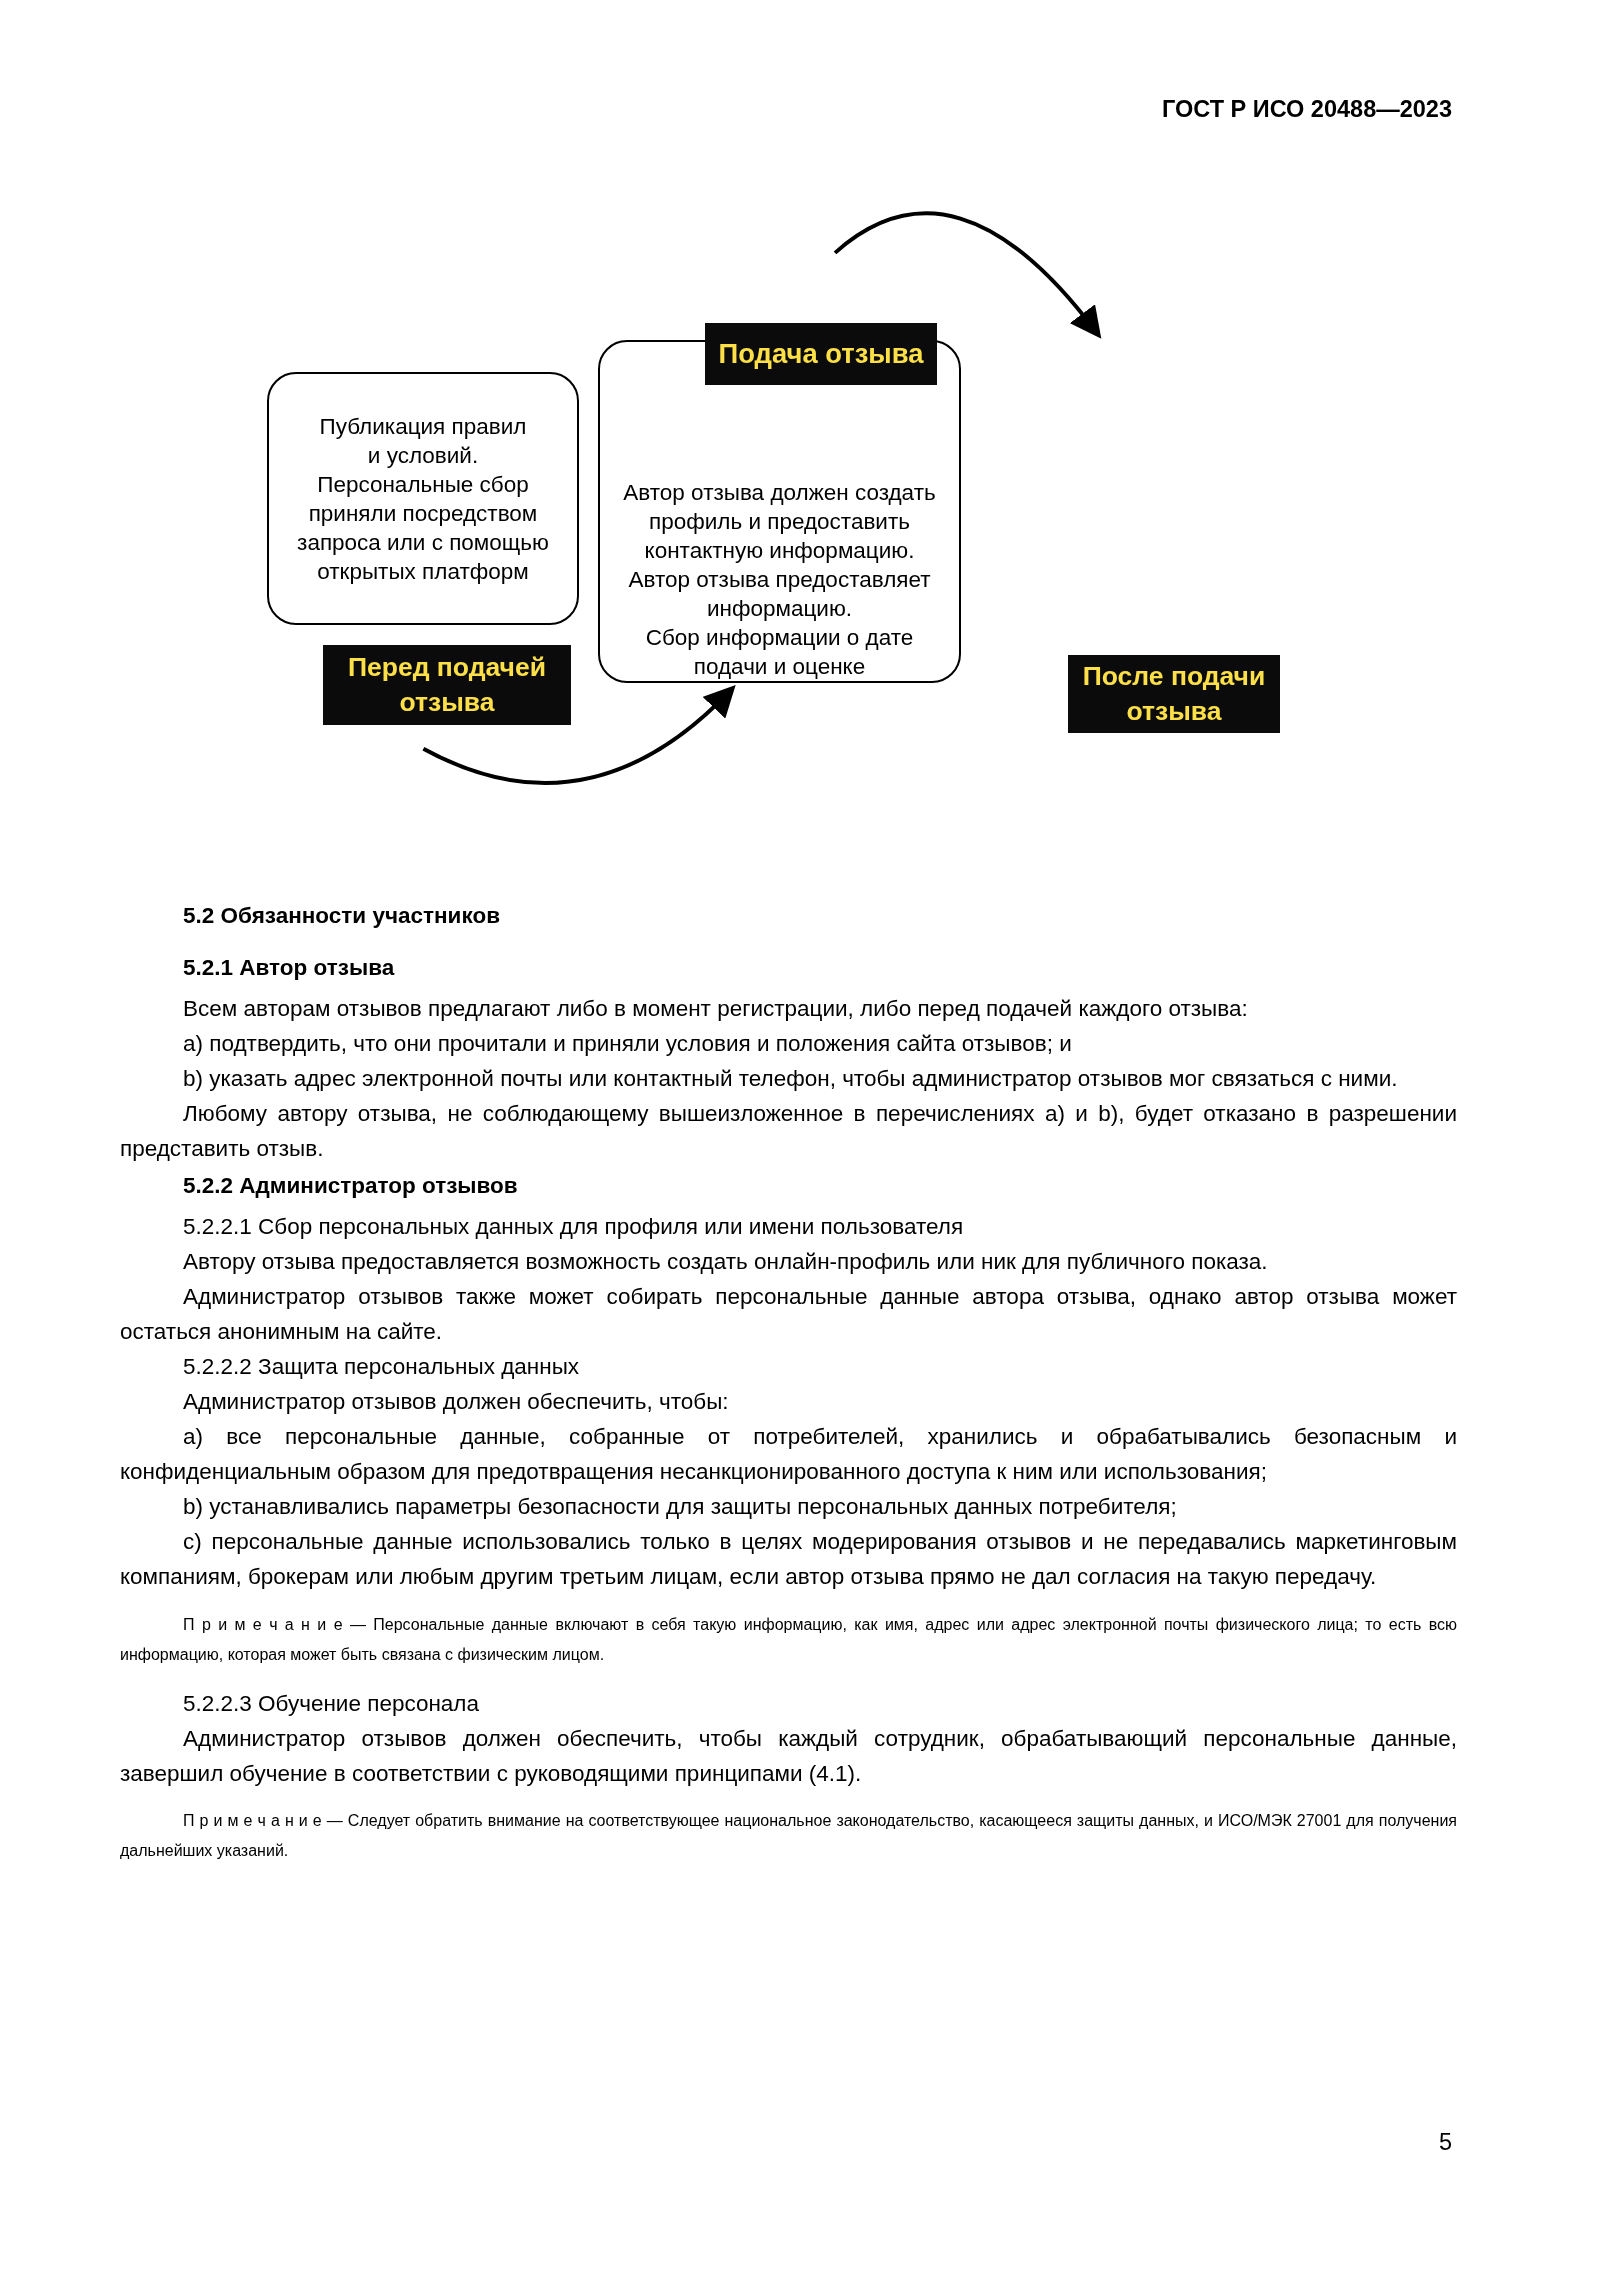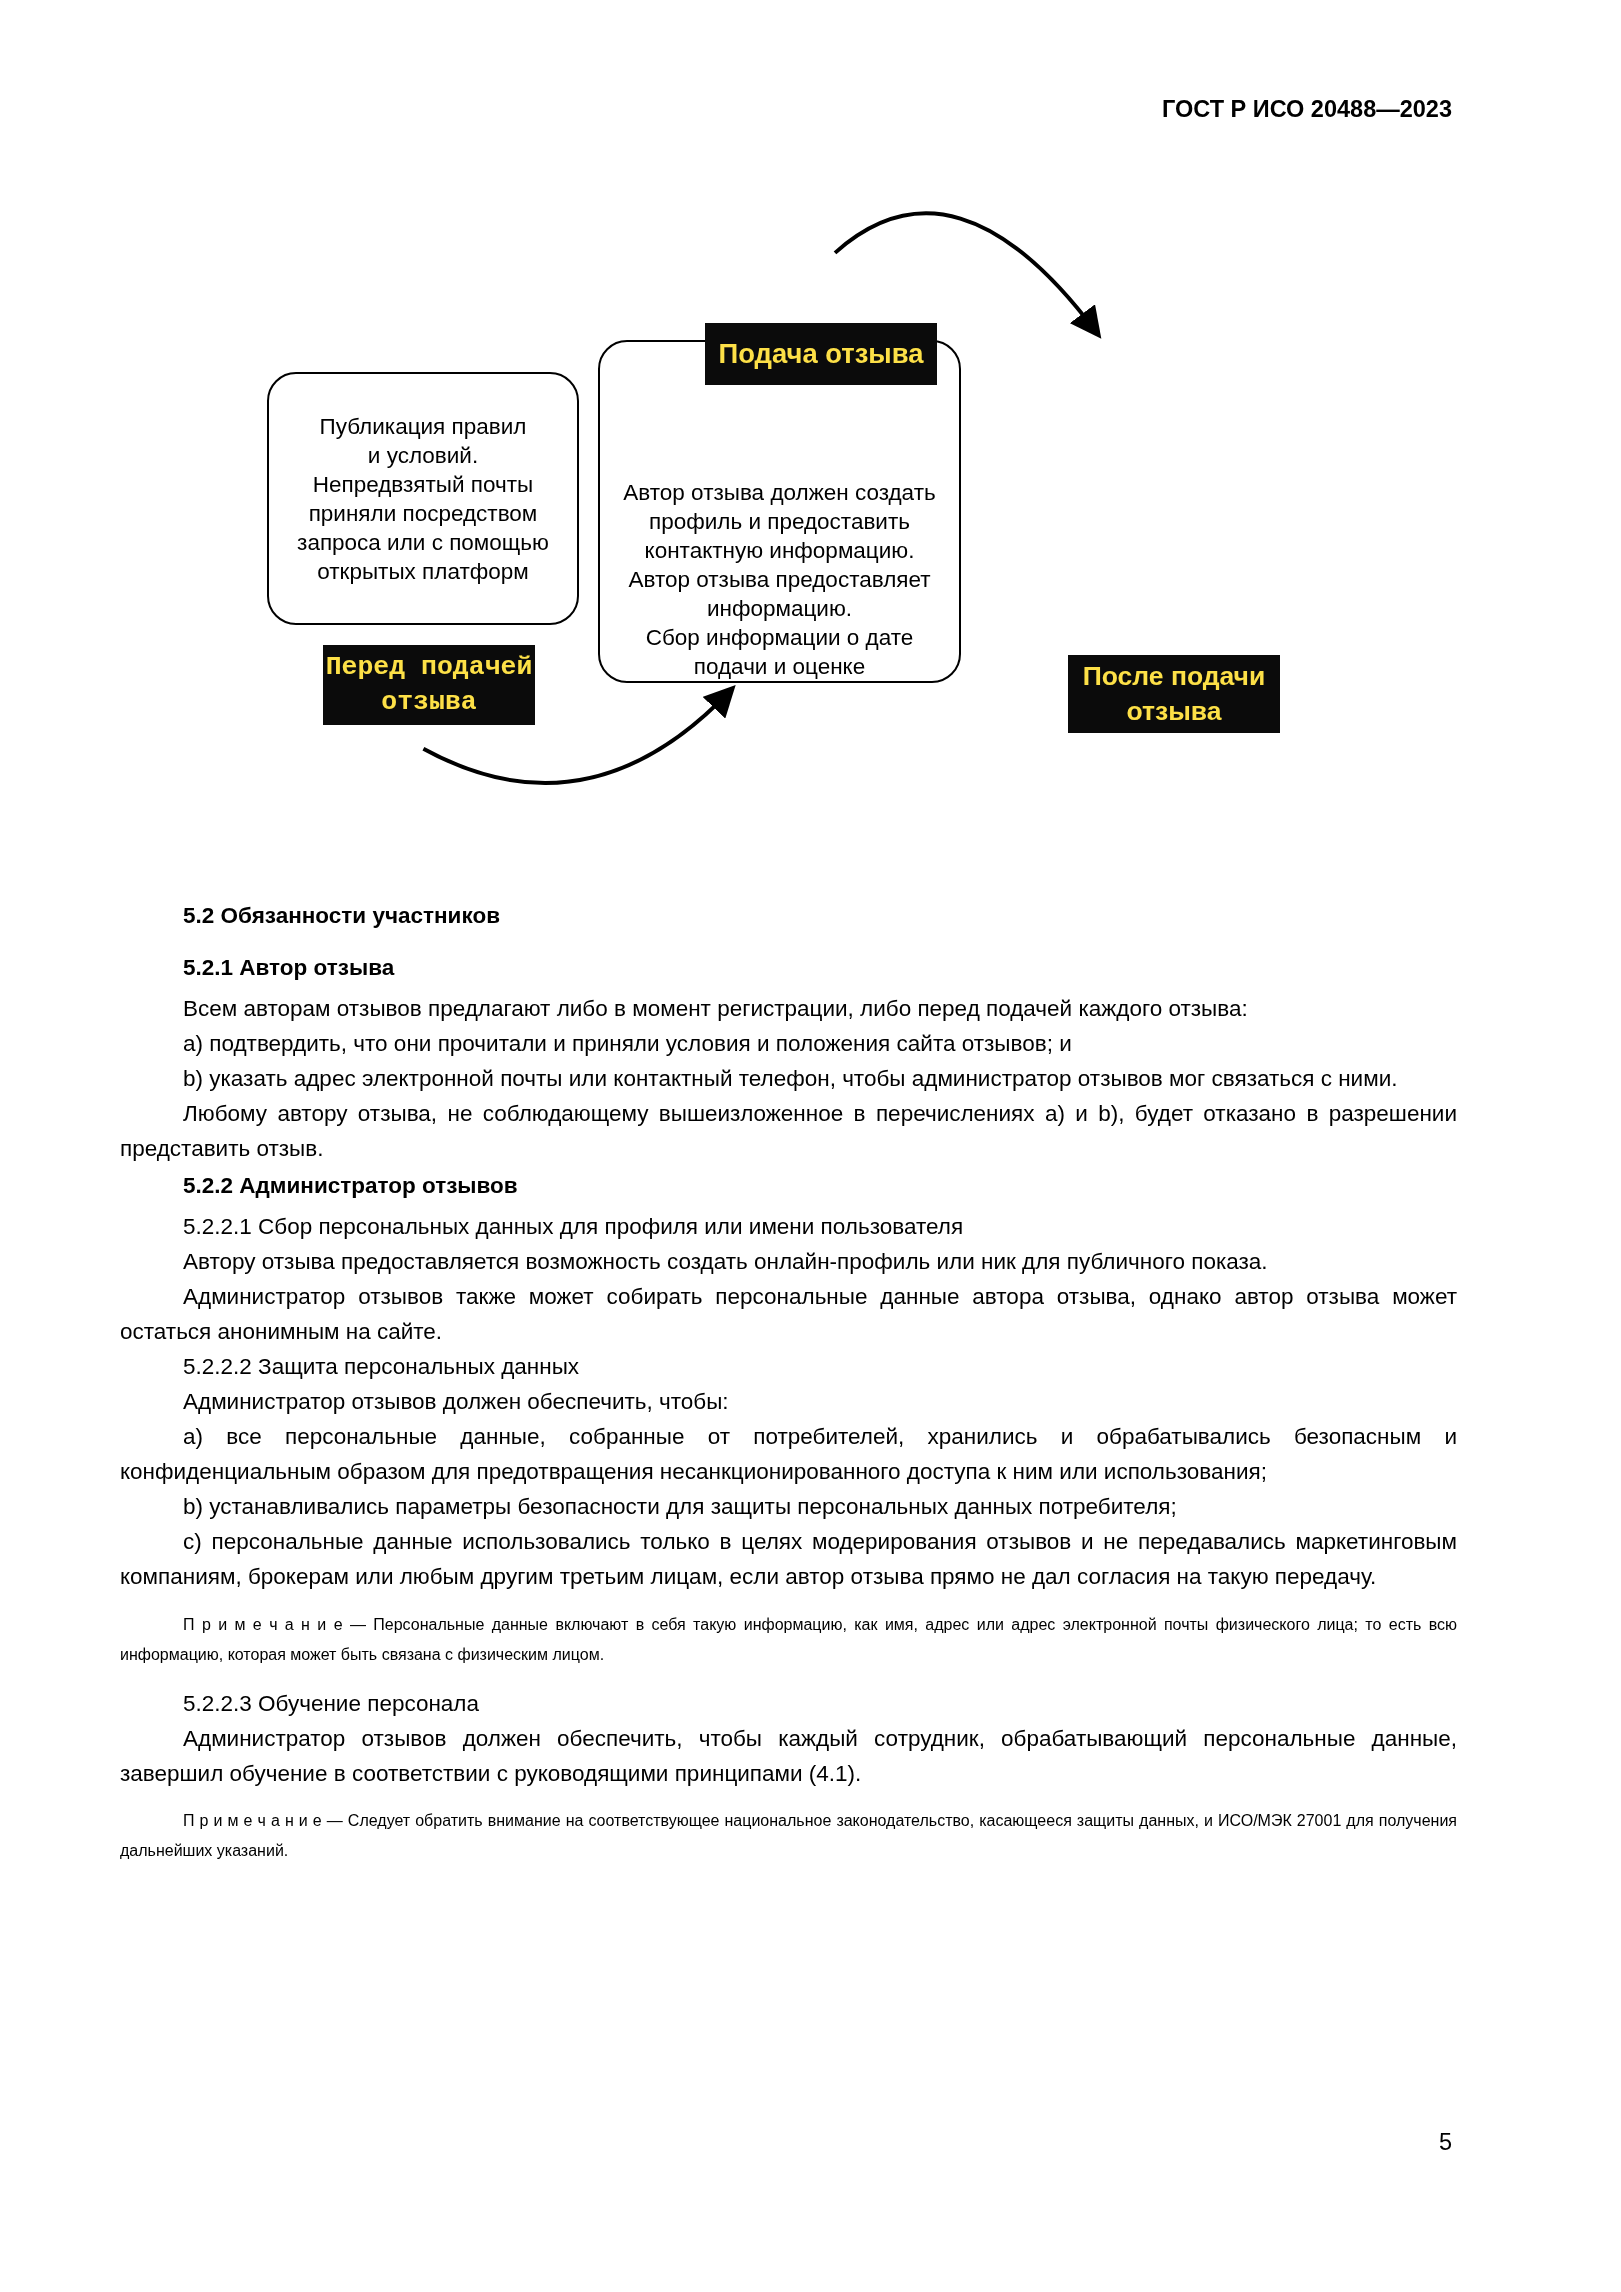--- a/index.html
+++ b/index.html
@@ -49,21 +49,21 @@
     color: #fde047;
     font-weight: bold;
     display: flex;
     flex-direction: column;
     align-items: center;
     justify-content: center;
     text-align: center;
     z-index: 3;
   }
   .title-mid   { left: 705px;  top: 323px; width: 232px; height: 62px; font-size: 27.4px; }
-  .label-before{ left: 323px;  top: 645px; width: 212px; height: 80px; font-size: 26.5px; line-height: 35px; font-family: Liberation Mono, monospace; }
+  .label-before{ left: 323px;  top: 645px; width: 248px; height: 80px; font-size: 26.5px; line-height: 35px; }
   .label-after { left: 1068px; top: 655px; width: 212px; height: 78px; font-size: 26.5px; line-height: 35px; }
   .fig-caption {
     position: absolute;
     top: 833px;
     left: 120px;
     width: 1337px;
     text-align: center;
     font-size: 22.5px;
   }
   .body-text {
@@ -99,21 +99,21 @@
         <path d="M0,0 L10,5 L0,10 z" fill="#000"></path>
       </marker>
     </defs>
     <path d="M 852 258 Q 975 148 1118 338" fill="none" stroke="#000" stroke-width="4" marker-end="url(#ah)"></path>
     <path d="M 432 764 Q 600 856 744 706" fill="none" stroke="#000" stroke-width="4" marker-end="url(#ah)"></path>
   </svg>
 
   <div class="fbox fbox-left">
     <div>Публикация правил</div>
     <div>и условий.</div>
-    <div>Непредвзятый почты</div>
+    <div>Персональные сбор</div>
     <div>приняли посредством</div>
     <div>запроса или с помощью</div>
     <div>открытых платформ</div>
   </div>
 
   <div class="fbox fbox-mid">
     <div>Автор отзыва должен создать</div>
     <div>профиль и предоставить</div>
     <div>контактную информацию.</div>
     <div>Автор отзыва предоставляет</div>

